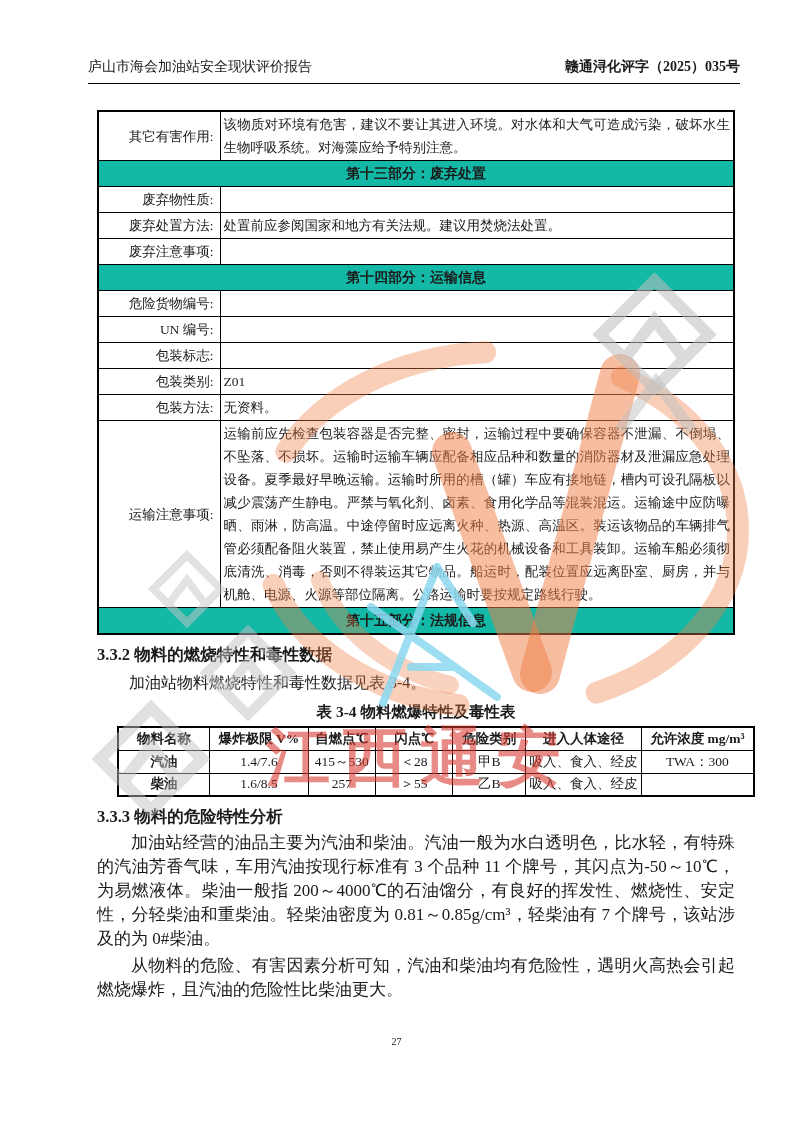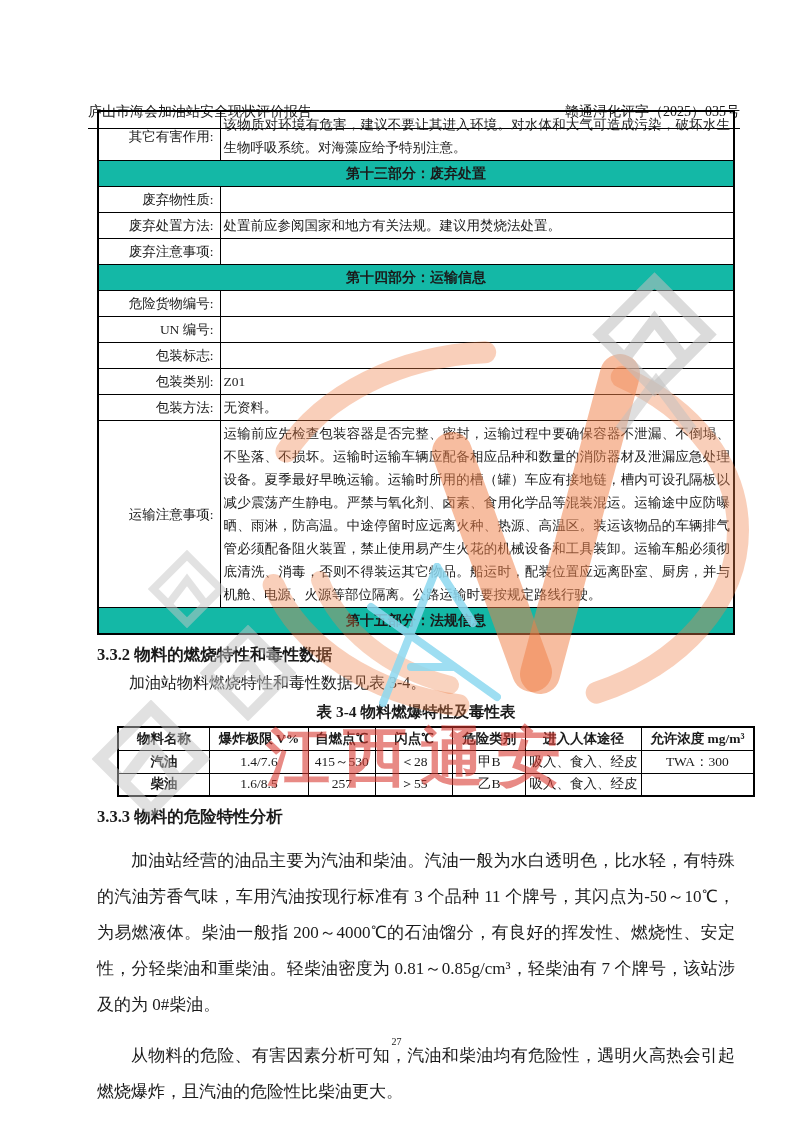--- a/index.html
+++ b/index.html
@@ -8,39 +8,39 @@
     position:relative; width:793px; height:1122px; margin:0 auto;
     background:#ffffff; overflow:hidden;
     font-family:"Liberation Serif", serif; color:#1a1a1a;
   }
   
   .doc-header {
     position:absolute; left:88px; top:58px; width:652px;
     display:flex; justify-content:space-between; align-items:flex-end;
     font-size:14px; padding-bottom:7px; border-bottom:1.6px solid #000;
   }
-  .doc-header .right { font-weight:normal;margin-top:45px; }
+  .doc-header .right { font-weight:bold; }
   
   .content { position:absolute; left:97px; top:110px; width:638px; }
   
   table.msds { width:638px; border-collapse:collapse; border:2px solid #000; }
   table.msds td {
     border:1px solid #000; font-size:13.5px; line-height:23px;
     padding:1px 3px; vertical-align:middle; height:22px;
   }
   table.msds td.label-cell { width:122px; text-align:right; padding-right:6px; white-space:nowrap; }
   table.msds td.value-cell { text-align:left; text-align:justify; }
   table.msds td.section-cell {
     text-align:center; font-weight:bold; background:#14b8a6; font-size:14px;
   }
   
   .h2 { font-weight:bold; font-size:16.5px; margin-top:9px; }
   .intro { font-size:16px; line-height:30px; text-indent:2em; margin-top:2px; }
   .caption { text-align:center; font-weight:bold; font-size:15.5px; margin:4px 0 3px; }
-  .para { font-size:17px; line-height:36px; text-align:justify; text-indent:2em; margin-top:15px; }
+  .para { font-size:17px; line-height:24px; text-align:justify; text-indent:2em; margin-top:3px; }
   
   table.t34 { width:638px; border-collapse:collapse; border:2px solid #000;margin-left:20px; }
   table.t34 th, table.t34 td {
     border:1px solid #000; font-size:13.5px; height:23px;
     text-align:center; padding:0 2px;
   }
   table.t34 th { font-weight:bold; }
   table.t34 td.first { font-weight:bold; }
   
   .page-number { position:absolute; top:1036px; left:0; width:100%; text-align:center; font-size:10px; }

